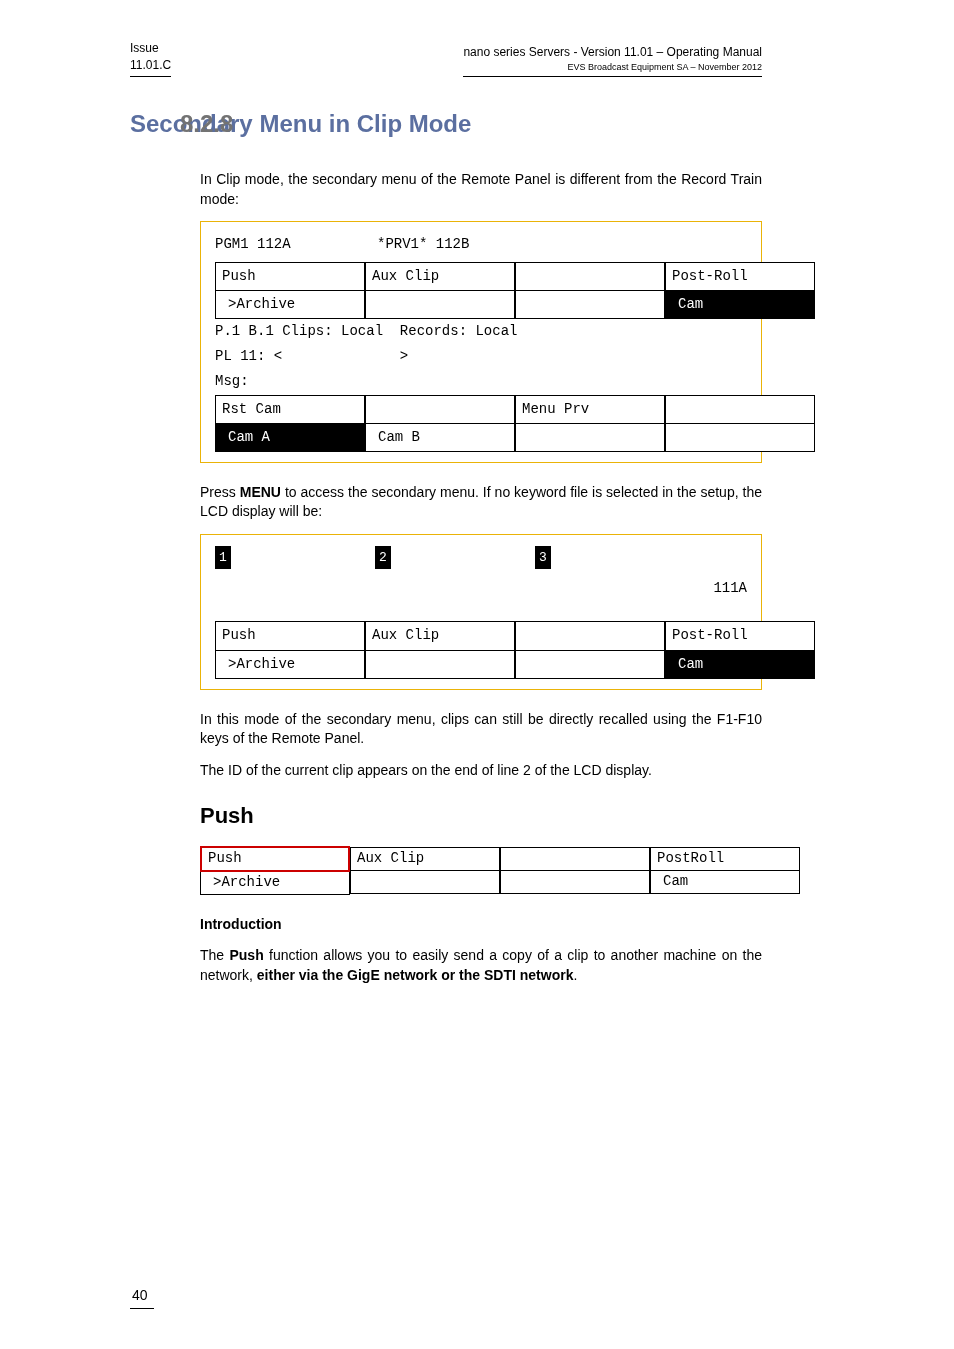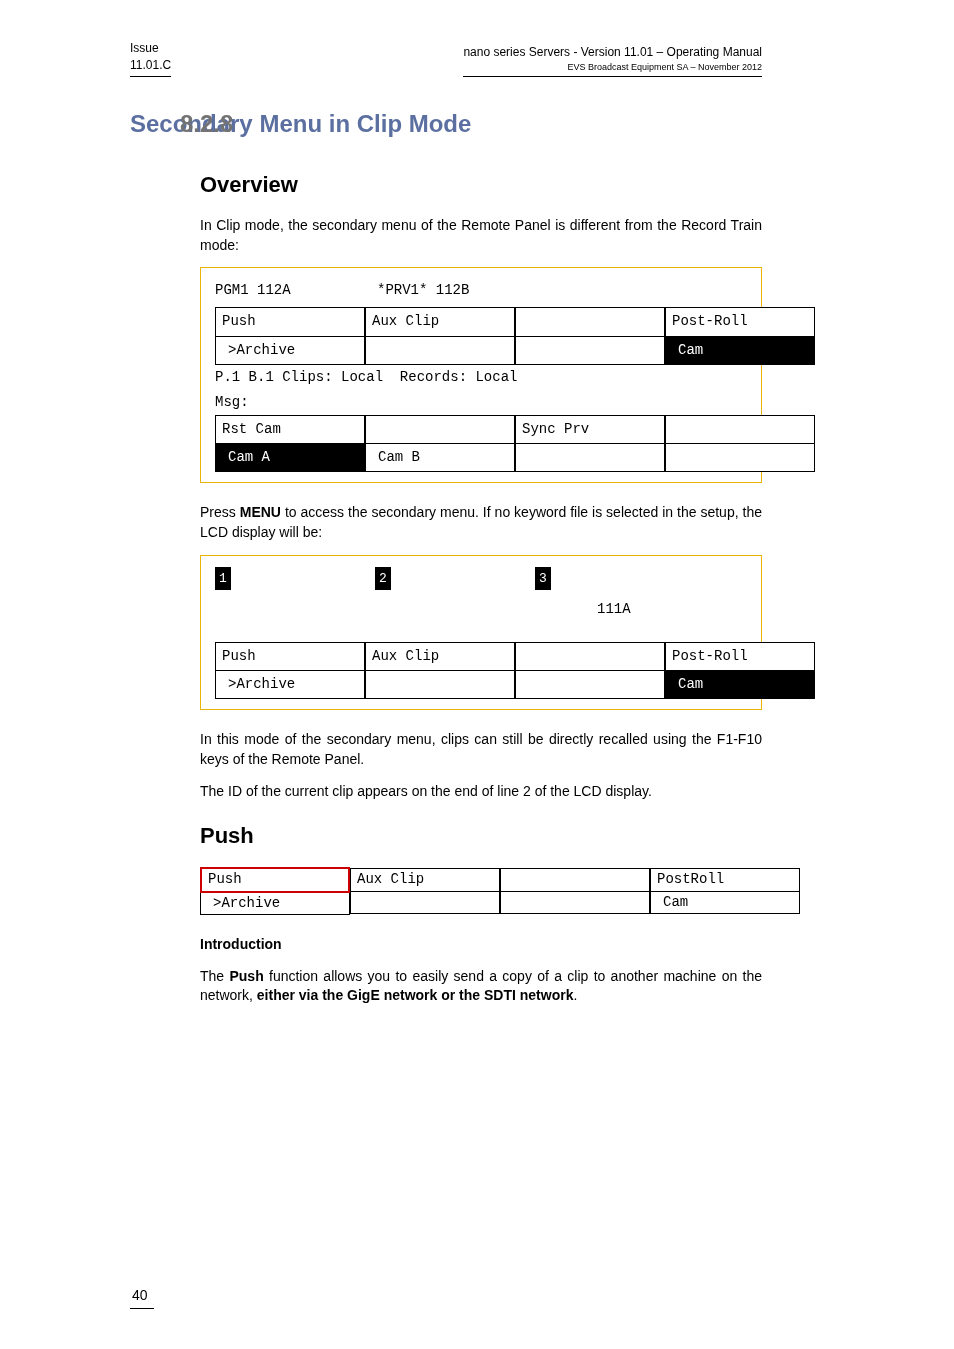--- a/index.html
+++ b/index.html
@@ -119,21 +119,20 @@
     </div>
   </div>
 
   <div style="position:relative;">
     <span class="section-num">8.2.8</span>
     <h1 class="chapter-title">Secondary Menu in Clip Mode</h1>
   </div>
 
   <div style="margin-left:70px;">
 
-    <h2 class="sub">Overview</h2>
 
     <p class="body">In Clip mode, the secondary menu of the Remote Panel is different from the Record Train mode:</p>
 
     <div class="lcd-panel">
       <div class="lcd-header-row">
         <span class="lcd-header-left plain">PGM1 112A</span>
         <span class="lcd-header-right plain">*PRV1* 112B</span>
       </div>
       <div class="lcd-row">
         <div class="cell-group">
@@ -150,34 +149,35 @@
           <span class="cell">&nbsp;</span>
           <span class="cell">&nbsp;</span>
         </div>
         <span class="gap"></span>
         <div class="cell-group">
           <span class="cell">Post-Roll</span>
           <span class="cell dark">Cam</span>
         </div>
       </div>
       <div class="plain">P.1 B.1 Clips: Local  Records: Local</div>
+      <div class="plain">PL 11: &lt;              &gt;</div>
       <div class="plain">Msg:</div>
       <div class="lcd-row">
         <div class="cell-group">
           <span class="cell">Rst Cam</span>
           <span class="cell dark">Cam A</span>
         </div>
         <span class="gap"></span>
         <div class="cell-group">
           <span class="cell">&nbsp;</span>
           <span class="cell">Cam B</span>
         </div>
         <span class="gap"></span>
         <div class="cell-group">
-          <span class="cell">Sync Prv</span>
+          <span class="cell">Menu Prv</span>
           <span class="cell">&nbsp;</span>
         </div>
         <span class="gap"></span>
         <div class="cell-group">
           <span class="cell">&nbsp;</span>
           <span class="cell">&nbsp;</span>
         </div>
       </div>
     </div>
 
@@ -187,21 +187,21 @@
 
     <div class="lcd-panel">
       <div class="lcd-row" style="margin-bottom:4px;">
         <span style="width:150px;"><span class="num-tag">1</span></span>
         <span class="gap"></span>
         <span style="width:150px;"><span class="num-tag">2</span></span>
         <span class="gap"></span>
         <span style="width:150px;"><span class="num-tag">3</span></span>
       </div>
       <div class="lcd-row" style="justify-content:flex-end; margin:6px 0 20px 0;">
-        <span style="width:150px; text-align:left;">111A</span>
+        <span style="width:150px; text-align:right;">111A</span>
       </div>
       <div class="lcd-row">
         <div class="cell-group">
           <span class="cell">Push</span>
           <span class="cell">&gt;Archive</span>
         </div>
         <span class="gap"></span>
         <div class="cell-group">
           <span class="cell">Aux Clip</span>
           <span class="cell">&nbsp;</span>

